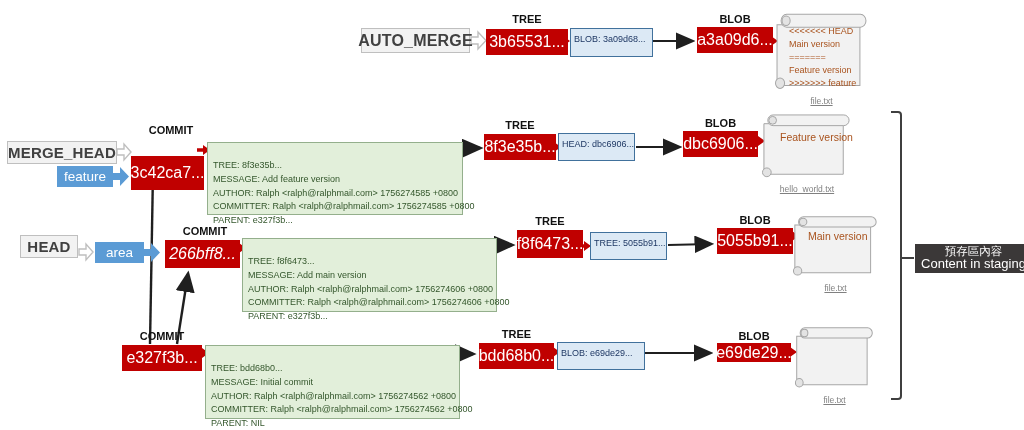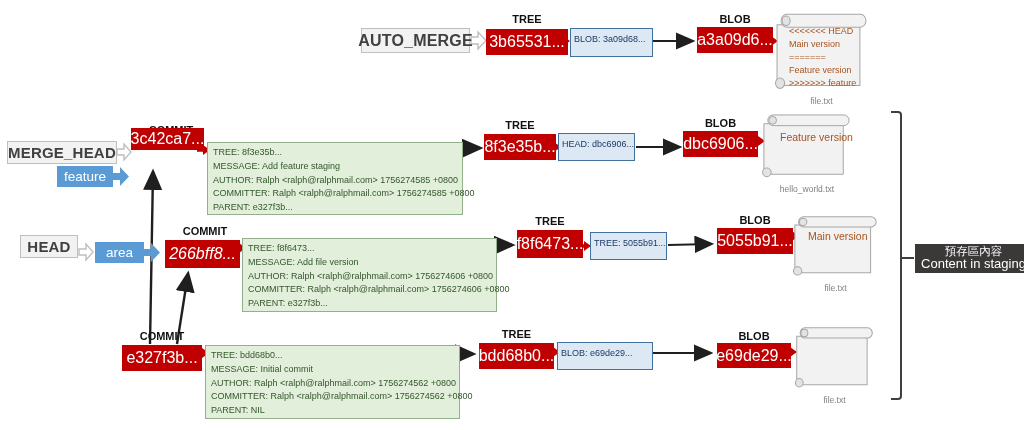--- a/index.html
+++ b/index.html
@@ -17,24 +17,24 @@
   .refbox{background:var(--ref-bg);border:1px solid var(--ref-border);color:var(--ref-text);
           display:flex;align-items:center;justify-content:center;font-weight:600;font-size:15px;letter-spacing:.2px;}
   .branch{background:var(--branch-blue);color:#fff;display:flex;align-items:center;justify-content:center;
           font-size:13.5px;}
   .redbox{background:var(--object-red);color:#fff;display:flex;align-items:center;justify-content:center;
           font-size:16px;}
   .objlabel{color:#111;font-weight:700;font-size:11px;text-align:center;}
   .bluebox{background:var(--blob-bg);border:1px solid var(--blob-border);color:var(--blob-text);
            font-size:9px;padding:5px 0 0 3px;white-space:nowrap;overflow:hidden;}
   .greenbox{background:var(--green-bg);border:1px solid var(--green-border);color:var(--green-text);
-            font-size:9px;line-height:13.8px;padding:3px 5px;white-space:nowrap;}
+            font-size:9px;line-height:13.8px;padding:16px 5px;white-space:nowrap;}
   .scrolltext{color:var(--scroll-text);font-size:10.5px;white-space:nowrap;}
   .scrolllines{color:var(--scroll-text);font-size:9px;line-height:13px;white-space:nowrap;}
-  .filelabel{color:#808080;font-size:8.5px;text-align:center;white-space:nowrap;}
+  .filelabel{color:#808080;font-size:8.5px;text-align:center;white-space:nowrap;text-decoration:underline;}
   .notebox{background:var(--note-bg);color:#fff;text-align:center;padding-top:1px;}
   .notebox .zh{font-size:11.5px;line-height:13px;}
   .notebox .en{font-size:13px;line-height:12px;}
   svg{display:block;}
 </style>
 </head>
 <body>
 
 <div id="canvas">
 
@@ -150,26 +150,26 @@
   </div>
   <div class="abs filelabel" style="left:775px;top:96px;width:93px;">file.txt</div>
 
   <div class="abs refbox" style="left:7px;top:141px;width:110px;height:23px;">
     <span>MERGE_HEAD</span>
   </div>
   <div class="abs branch" style="left:57px;top:166px;width:56px;height:21px;">
     <span>feature</span>
   </div>
   <div class="abs objlabel" style="left:131px;top:124px;width:80px;">COMMIT</div>
-  <div class="abs redbox" style="left:131px;top:128px;width:73px;height:22px;">
+  <div class="abs redbox" style="left:131px;top:156px;width:73px;height:34px;">
     <span>3c42ca7...</span>
   </div>
   <div class="abs greenbox" style="left:207px;top:142px;width:256px;height:73px;">
     <div>TREE: 8f3e35b...</div>
-    <div>MESSAGE: Add feature staging</div>
+    <div>MESSAGE: Add feature version</div>
     <div>AUTHOR: Ralph &lt;ralph@ralphmail.com&gt; 1756274585 +0800</div>
     <div>COMMITTER: Ralph &lt;ralph@ralphmail.com&gt; 1756274585 +0800</div>
     <div>PARENT: e327f3b...</div>
   </div>
   <div class="abs objlabel" style="left:484px;top:119px;width:72px;">TREE</div>
   <div class="abs redbox" style="left:484px;top:134px;width:72px;height:26px;">
     <span>8f3e35b...</span>
   </div>
   <div class="abs bluebox" style="left:558px;top:133px;width:77px;height:28px;">HEAD: dbc6906...</div>
   <div class="abs objlabel" style="left:683px;top:117px;width:75px;">BLOB</div>
@@ -184,21 +184,21 @@
   </div>
   <div class="abs branch" style="left:95px;top:242px;width:49px;height:21px;">
     <span>area</span>
   </div>
   <div class="abs objlabel" style="left:165px;top:225px;width:80px;">COMMIT</div>
   <div class="abs redbox" style="left:165px;top:240px;width:75px;height:28px;font-style:italic;">
     <span>266bff8...</span>
   </div>
   <div class="abs greenbox" style="left:242px;top:238px;width:255px;height:74px;">
     <div>TREE: f8f6473...</div>
-    <div>MESSAGE: Add file version</div>
+    <div>MESSAGE: Add main version</div>
     <div>AUTHOR: Ralph &lt;ralph@ralphmail.com&gt; 1756274606 +0800</div>
     <div>COMMITTER: Ralph &lt;ralph@ralphmail.com&gt; 1756274606 +0800</div>
     <div>PARENT: e327f3b...</div>
   </div>
   <div class="abs objlabel" style="left:517px;top:215px;width:66px;">TREE</div>
   <div class="abs redbox" style="left:517px;top:230px;width:66px;height:28px;">
     <span>f8f6473...</span>
   </div>
   <div class="abs bluebox" style="left:590px;top:232px;width:77px;height:28px;">TREE: 5055b91...</div>
   <div class="abs objlabel" style="left:717px;top:214px;width:76px;">BLOB</div>
@@ -216,23 +216,23 @@
     <div>TREE: bdd68b0...</div>
     <div>MESSAGE: Initial commit</div>
     <div>AUTHOR: Ralph &lt;ralph@ralphmail.com&gt; 1756274562 +0800</div>
     <div>COMMITTER: Ralph &lt;ralph@ralphmail.com&gt; 1756274562 +0800</div>
     <div>PARENT: NIL</div>
   </div>
   <div class="abs objlabel" style="left:479px;top:328px;width:75px;">TREE</div>
   <div class="abs redbox" style="left:479px;top:343px;width:75px;height:26px;">
     <span>bdd68b0...</span>
   </div>
-  <div class="abs bluebox" style="left:557px;top:342px;width:96px;height:28px;">BLOB: e69de29...</div>
+  <div class="abs bluebox" style="left:557px;top:342px;width:88px;height:28px;">BLOB: e69de29...</div>
   <div class="abs objlabel" style="left:717px;top:330px;width:74px;">BLOB</div>
-  <div class="abs redbox" style="left:717px;top:343px;width:74px;height:25px;">
+  <div class="abs redbox" style="left:717px;top:343px;width:74px;height:19px;">
     <span>e69de29...</span>
   </div>
   <div class="abs filelabel" style="left:795px;top:395px;width:79px;">file.txt</div>
 
   <div class="abs notebox" style="left:915px;top:244px;width:117px;height:29px;">
     <div class="zh">預存區內容</div>
     <div class="en">Content in staging area</div>
   </div>
 
 </div>

